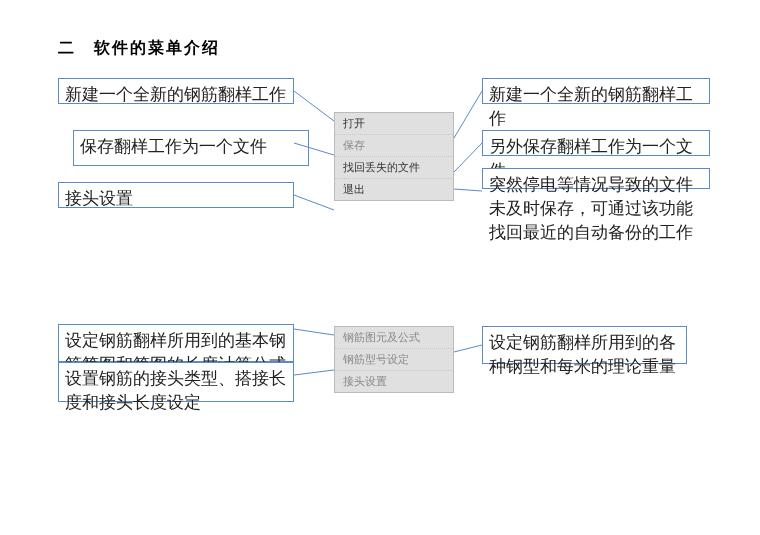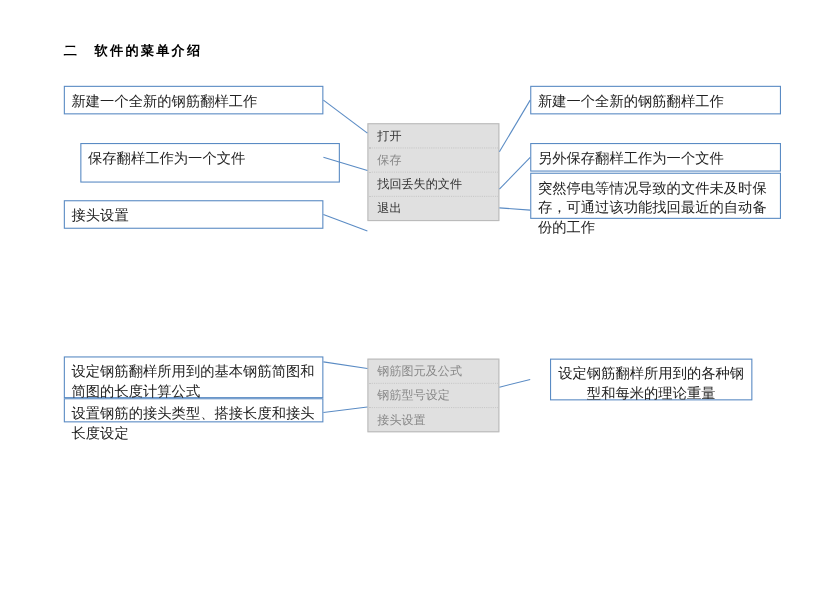--- a/index.html
+++ b/index.html
@@ -9,30 +9,30 @@
     background: #fff;
     font-family: "Microsoft YaHei", "SimSun", sans-serif;
     position: relative;
     font-size: 11px;
     color: #000;
   }
   .title {
     position: absolute;
     top: 38px;
     left: 58px;
-    font-size: 12px;
+    font-size: 16px;
     font-weight: bold;
     letter-spacing: 2px;
   }
   .desc-box {
     position: absolute;
     border: 1px solid #5a8bc4;
     background: #fff;
     padding: 4px 6px;
-    font-size: 13px;
+    font-size: 17px;
     line-height: 1.4;
     color: #222;
   }
   .menu-panel {
     position: absolute;
     background: #e0e0e0;
     border: 1px solid #bbb;
   }
   .menu-item {
     padding: 3px 8px;
@@ -64,32 +64,32 @@
   <div class="menu-item">找回丢失的文件</div>
   <div class="menu-item">退出</div>
 </div>
 
 <div class="desc-box" style="left:58px; top:78px; width:236px; height:26px;">新建一个全新的钢筋翻样工作</div>
 <div class="desc-box" style="left:73px; top:130px; width:236px; height:36px;">保存翻样工作为一个文件</div>
 <div class="desc-box" style="left:58px; top:182px; width:236px; height:26px;">接头设置</div>
 
 <div class="desc-box" style="left:482px; top:78px; width:228px; height:26px;">新建一个全新的钢筋翻样工作</div>
 <div class="desc-box" style="left:482px; top:130px; width:228px; height:26px;">另外保存翻样工作为一个文件</div>
-<div class="desc-box" style="left:482px; top:157px; width:228px; height:42px;">突然停电等情况导致的文件未及时保存，可通过该功能找回最近的自动备份的工作</div>
+<div class="desc-box" style="left:482px; top:168px; width:228px; height:21px;">突然停电等情况导致的文件未及时保存，可通过该功能找回最近的自动备份的工作</div>
 
 <div class="menu-panel" style="left:334px; top:326px; width:120px;font-family:Liberation Mono, monospace;">
   <div class="menu-item dim">钢筋图元及公式</div>
   <div class="menu-item dim">钢筋型号设定</div>
   <div class="menu-item dim">接头设置</div>
 </div>
 
 <div class="desc-box" style="left:58px; top:324px; width:236px; height:38px;">设定钢筋翻样所用到的基本钢筋简图和简图的长度计算公式</div>
-<div class="desc-box" style="left:58px; top:362px; width:236px; height:22px;">设置钢筋的接头类型、搭接长度和接头长度设定</div>
+<div class="desc-box" style="left:58px; top:362px; width:236px; height:40px;">设置钢筋的接头类型、搭接长度和接头长度设定</div>
 
-<div class="desc-box" style="left:500px; top:326px; width:184px; height:38px;text-align:center;">设定钢筋翻样所用到的各种钢型和每米的理论重量</div>
+<div class="desc-box" style="left:482px; top:326px; width:205px; height:38px;">设定钢筋翻样所用到的各种钢型和每米的理论重量</div>
 
 <svg class="connectors">
 
   <line x1="294" y1="91" x2="334" y2="121"></line>
   <line x1="294" y1="143" x2="334" y2="155"></line>
   <line x1="294" y1="195" x2="334" y2="210"></line>
 
   <line x1="454" y1="138" x2="482" y2="91"></line>
   <line x1="454" y1="172" x2="482" y2="143"></line>
   <line x1="454" y1="189" x2="482" y2="191"></line>

